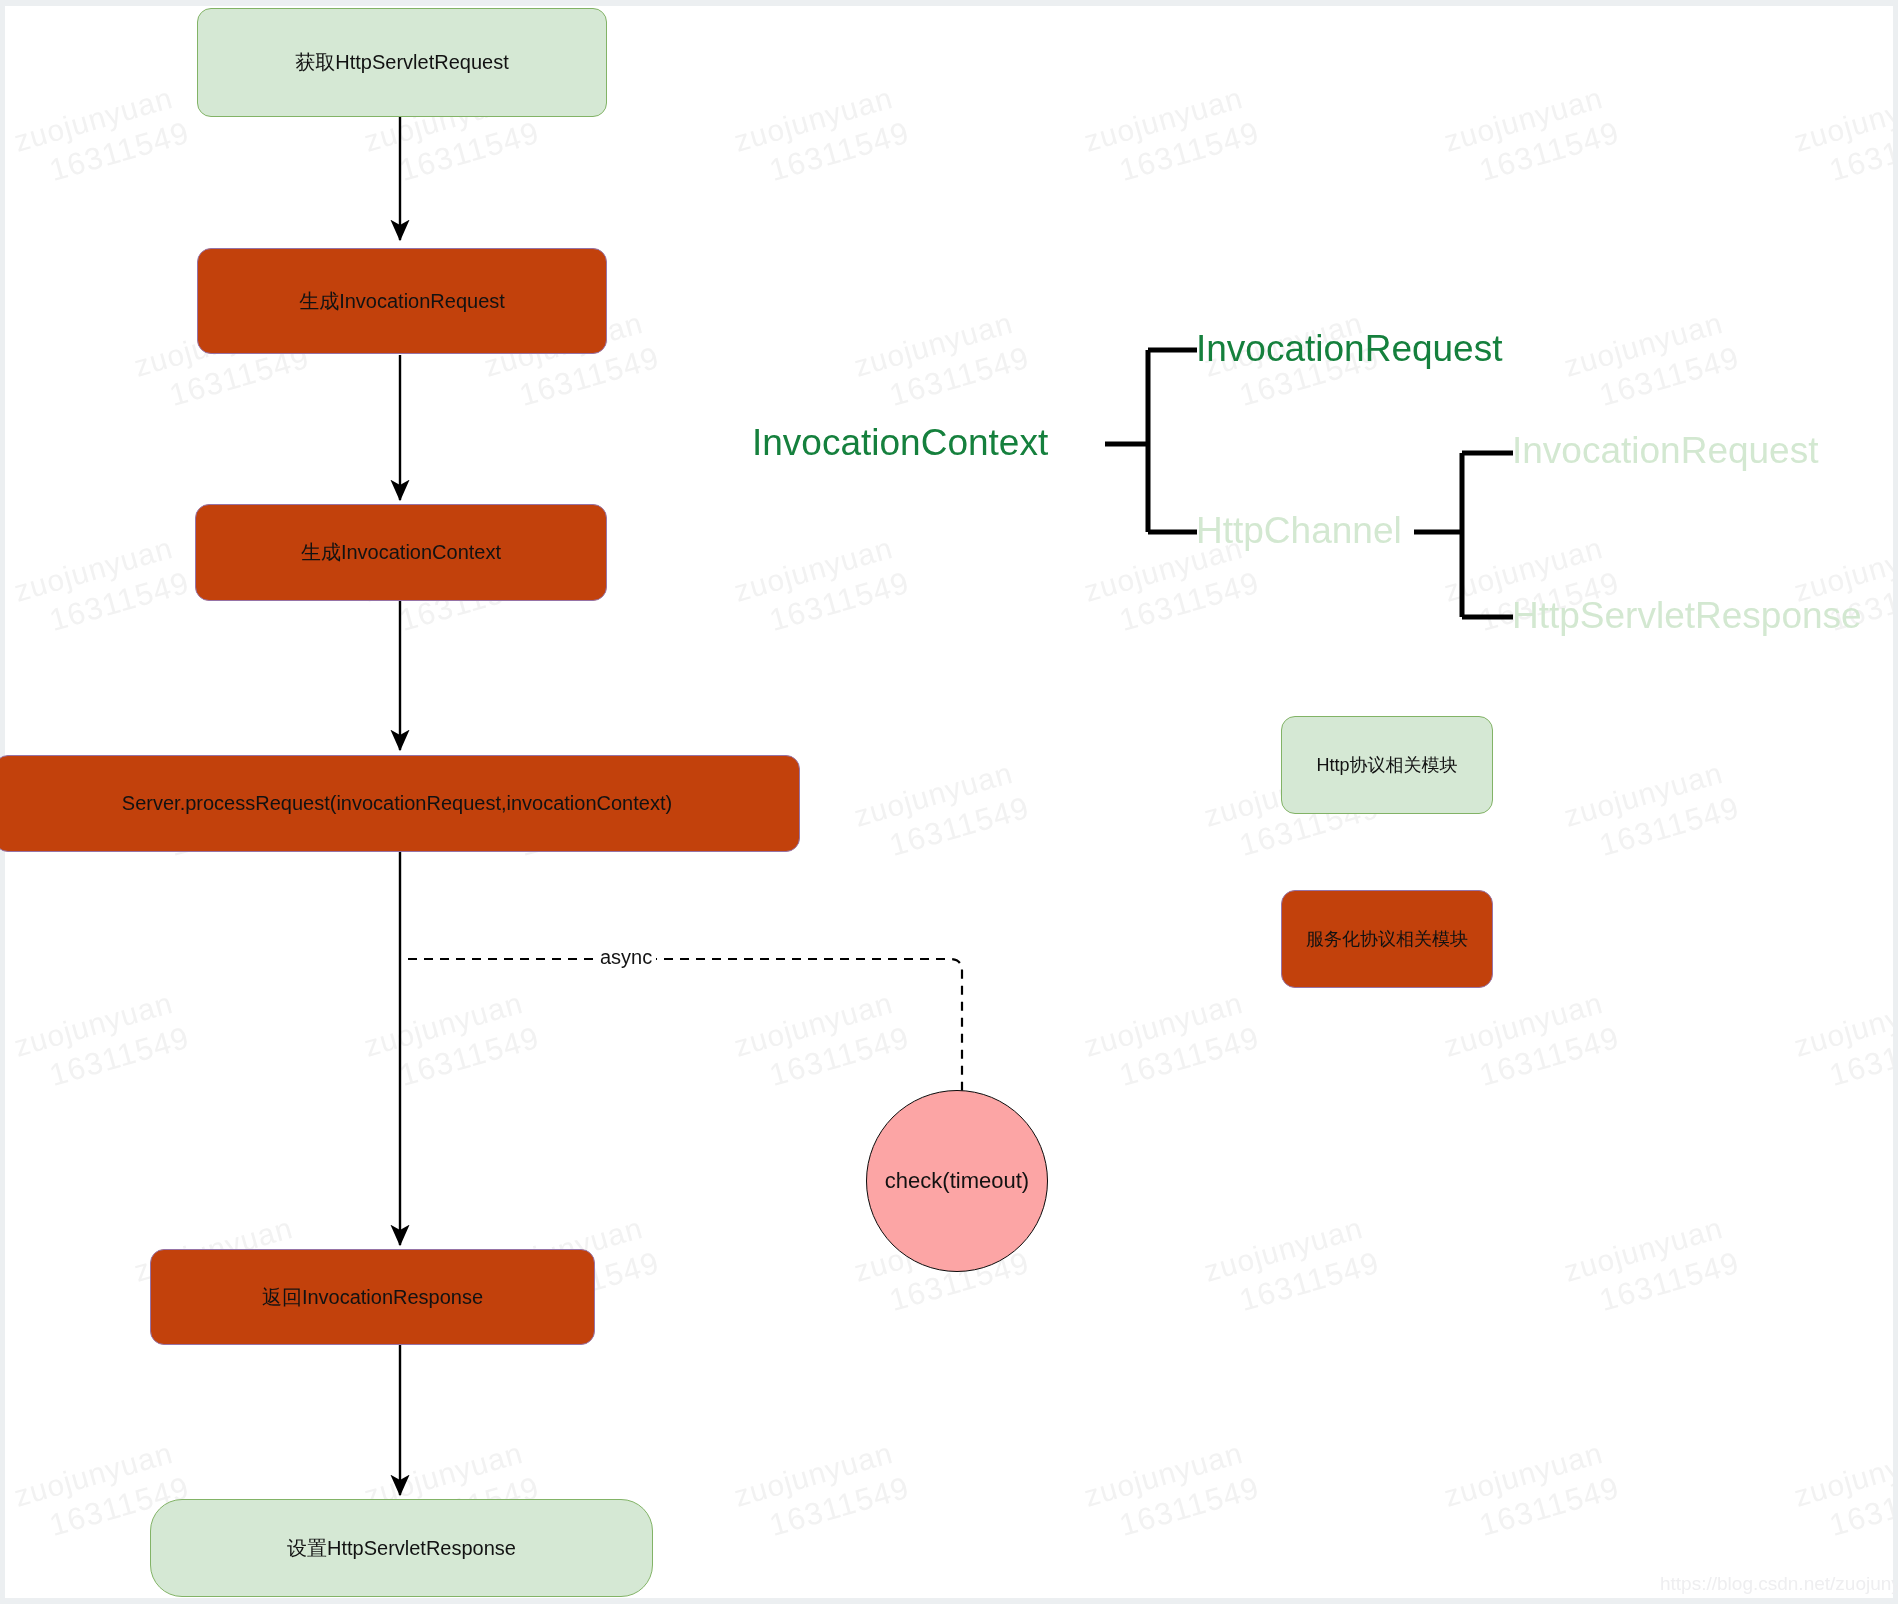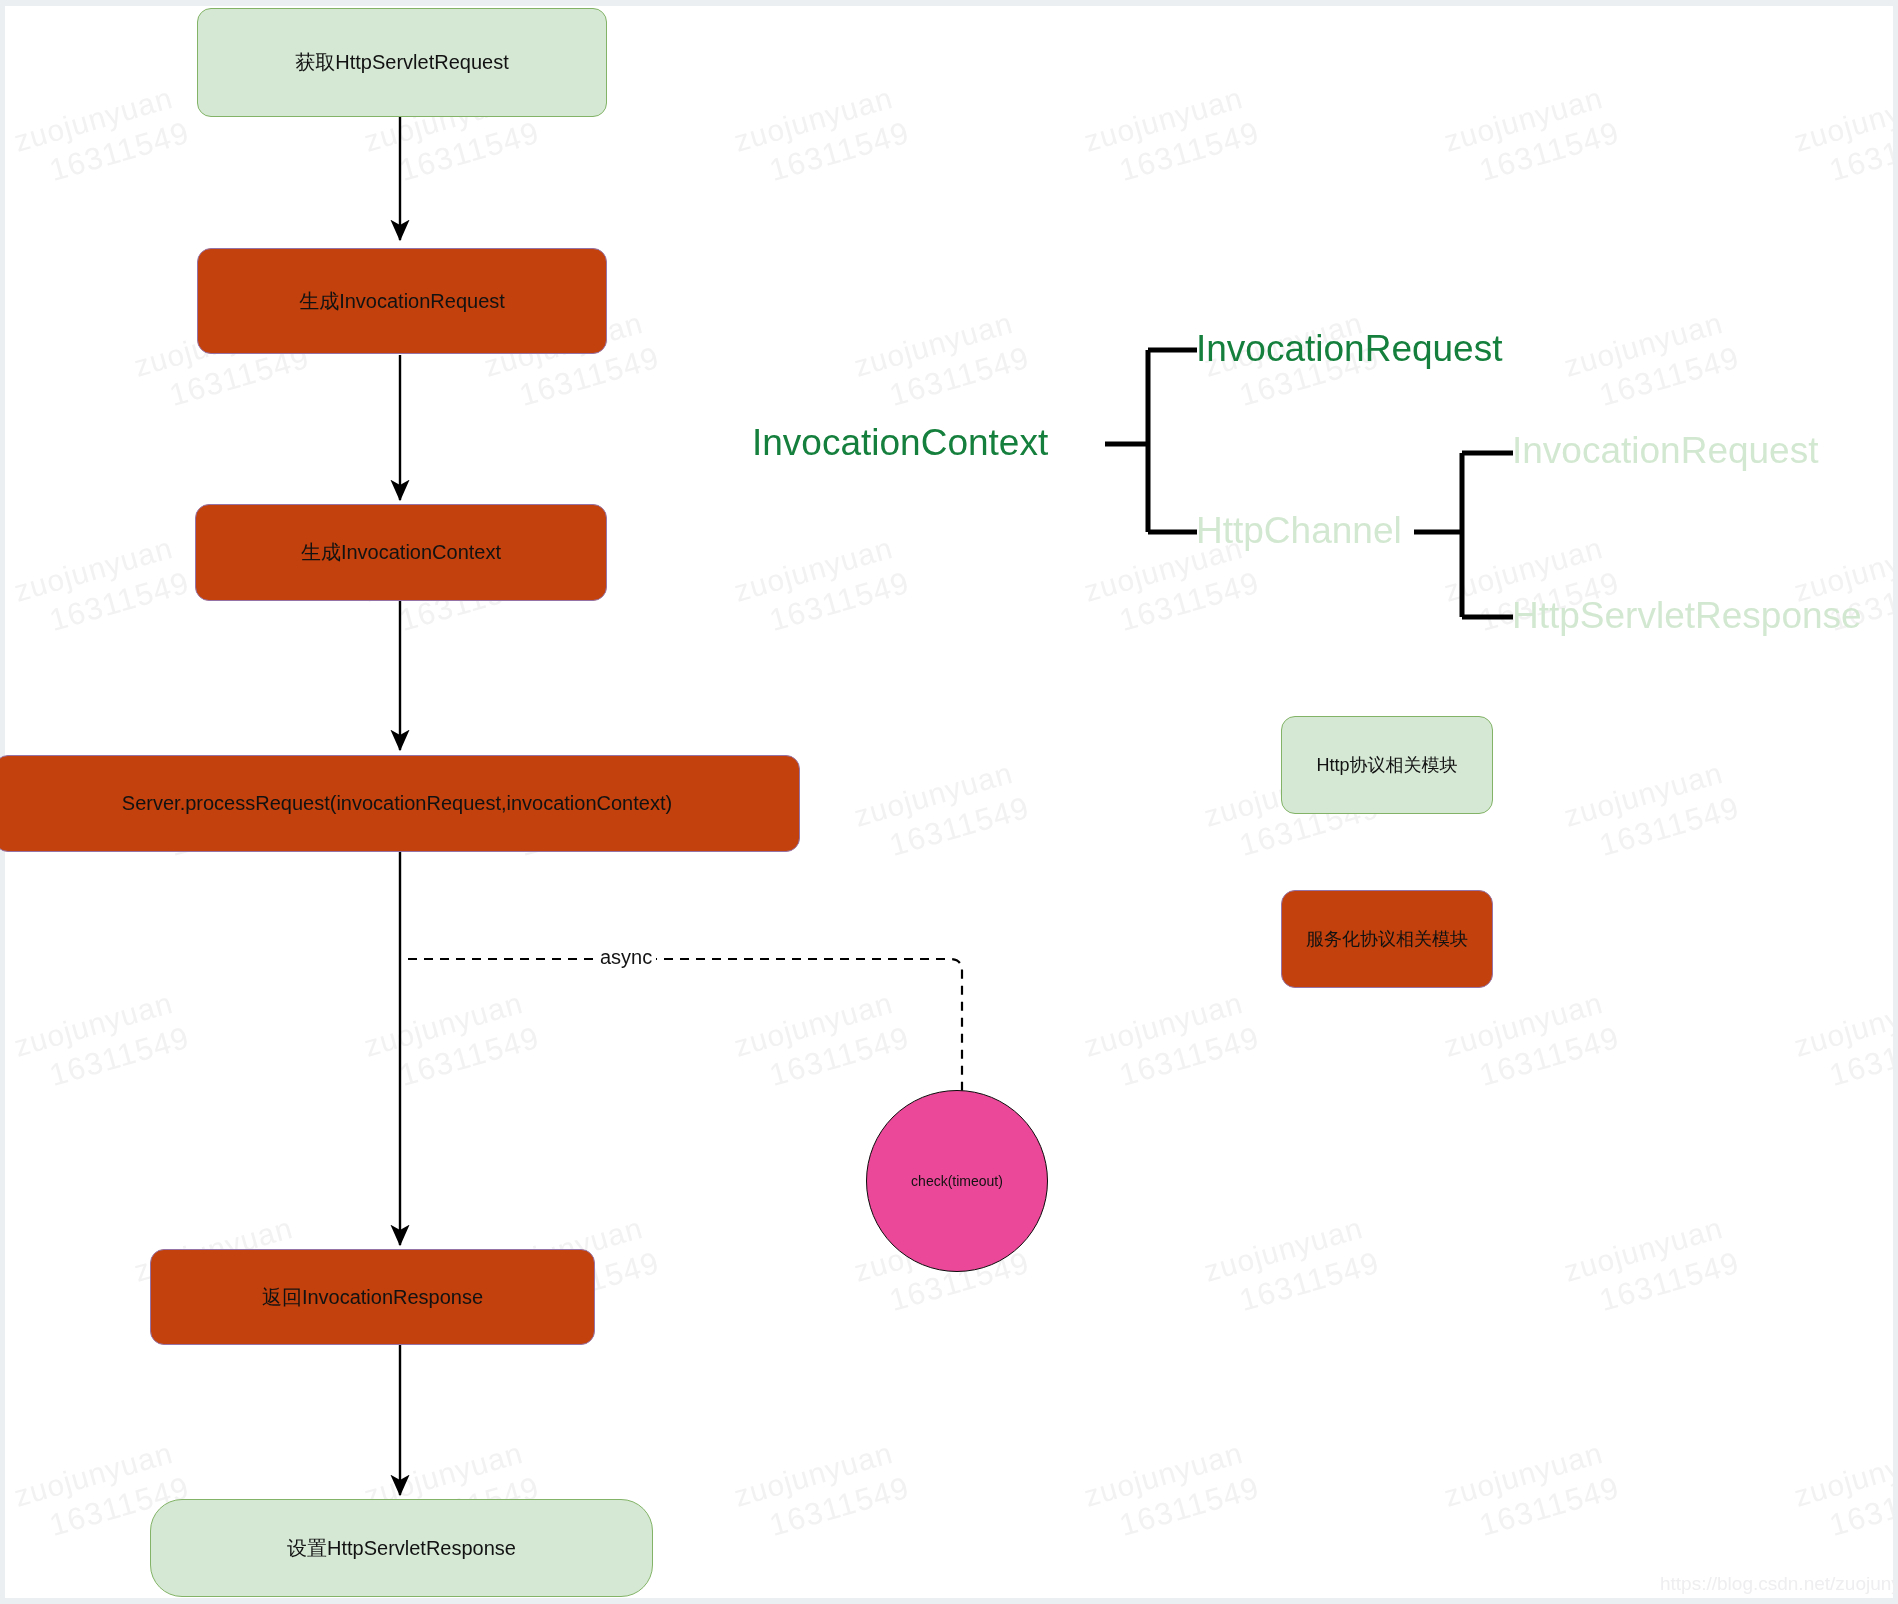--- a/index.html
+++ b/index.html
@@ -59,25 +59,25 @@
     background: #c2410c;
     border: 1.6px solid #9673a6;
   }
   .legend-node { font-size: 18px; }
 
   .circle-node {
     position: absolute;
     box-sizing: border-box;
     border-radius: 50%;
     border: 1.8px solid #0b0b0b;
-    background: #ec4899;
+    background: #fca5a5;
     display: flex;
     align-items: center;
     justify-content: center;
-    font-size: 14px;
+    font-size: 22px;
     color: #121212;
     z-index: 3;
   }
 
   
   #edges {
     position: absolute;
     inset: 0;
     z-index: 2;
     pointer-events: none;

